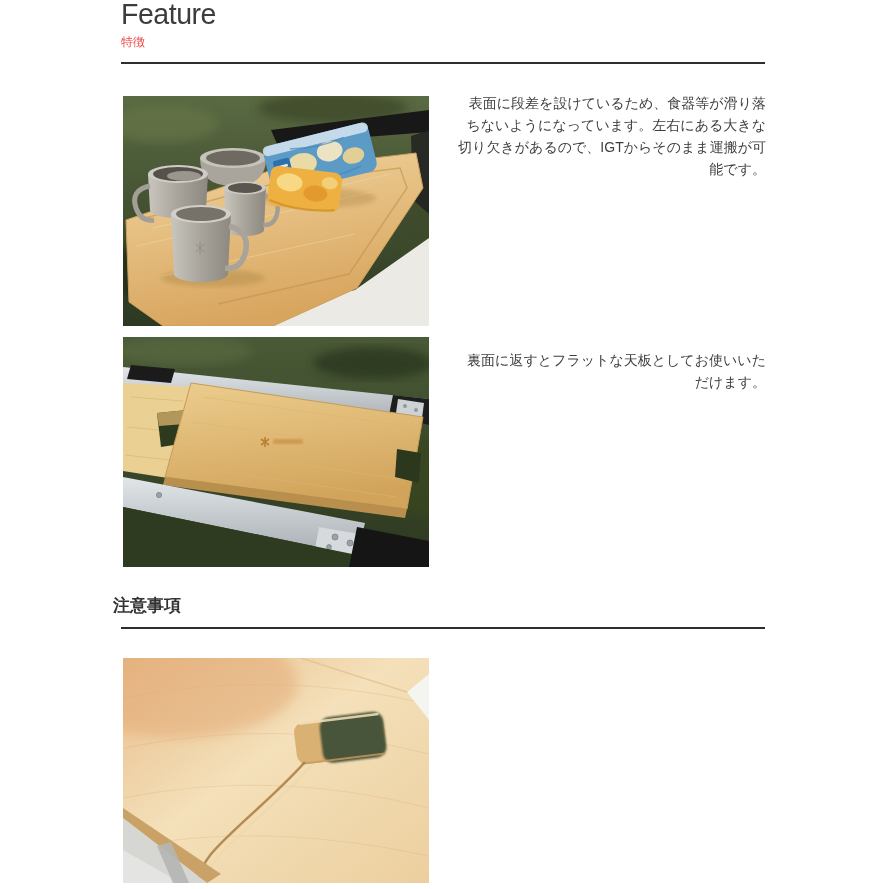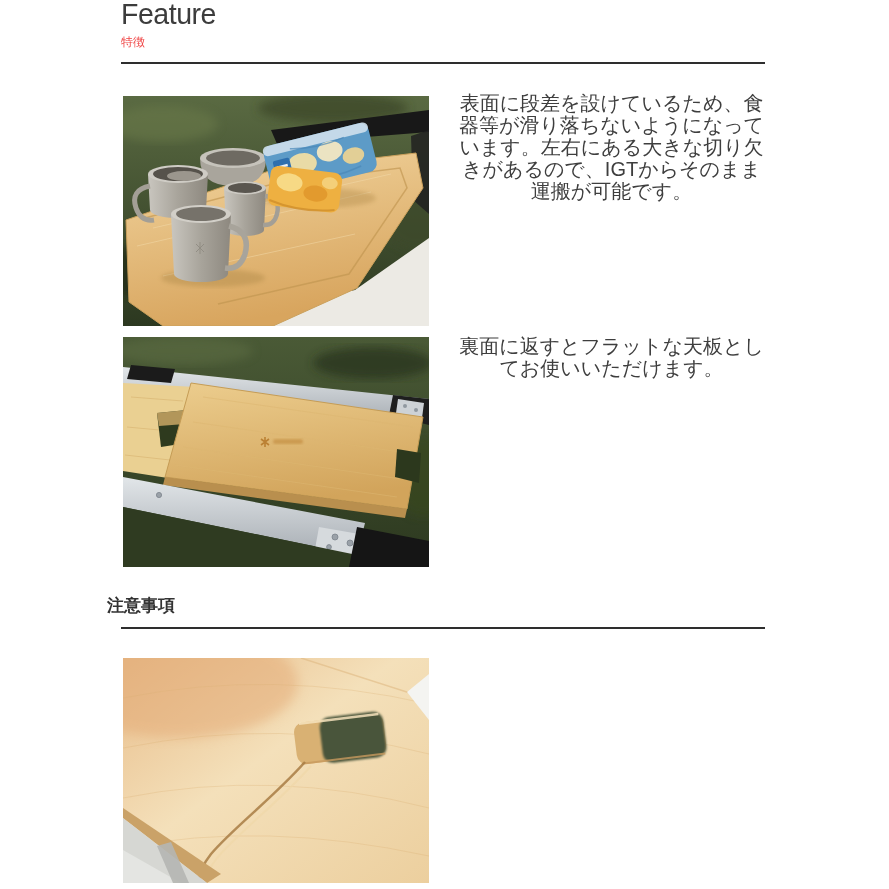--- a/index.html
+++ b/index.html
@@ -12,37 +12,37 @@
     font-size:30px;font-weight:400;color:#3c3c3c;line-height:32px;
     letter-spacing:-.5px;transform:scaleX(.95);transform-origin:left top;
   }
   .subtitle{
     position:absolute;left:121px;top:35px;font-size:12px;color:#ef4444;line-height:14px;
   }
   .divider{position:absolute;left:121px;width:644px;height:0;border-top:2px solid #2e2e2e;}
   .d1{top:62px;}
   .d2{top:627px;}
   .caution{
-    position:absolute;left:107px;top:596px;margin:0;
+    position:absolute;left:113px;top:596px;margin:0;
     font-size:17px;font-weight:700;color:#333333;line-height:20px;
   }
   .photo{
     position:absolute;left:123px;margin:0;width:306px;background:#ddd;overflow:hidden;
   }
   .p1{top:96px;height:230px;}
   .p2{top:337px;height:230px;}
   .p3{top:658px;height:225px;}
   .photo svg{display:block;width:100%;height:100%;}
   .body{
     position:absolute;left:457px;width:309px;margin:0;
-    font-size:20px;line-height:22px;color:#3e3e3e;
-    overflow-wrap:break-word;word-break:break-word;text-align:center;
+    font-size:14px;line-height:22px;color:#3e3e3e;
+    overflow-wrap:break-word;word-break:break-word;text-align:right;
   }
   .t1{top:92px;}
-  .t2{top:335px;}
+  .t2{top:349px;}
   .t3{top:654px;}
 </style>
 </head>
 <body>
 
 <div class="page">
 
   <h1 class="title">Feature</h1>
   <div class="subtitle">特徴</div>
   <div class="divider d1"></div>

